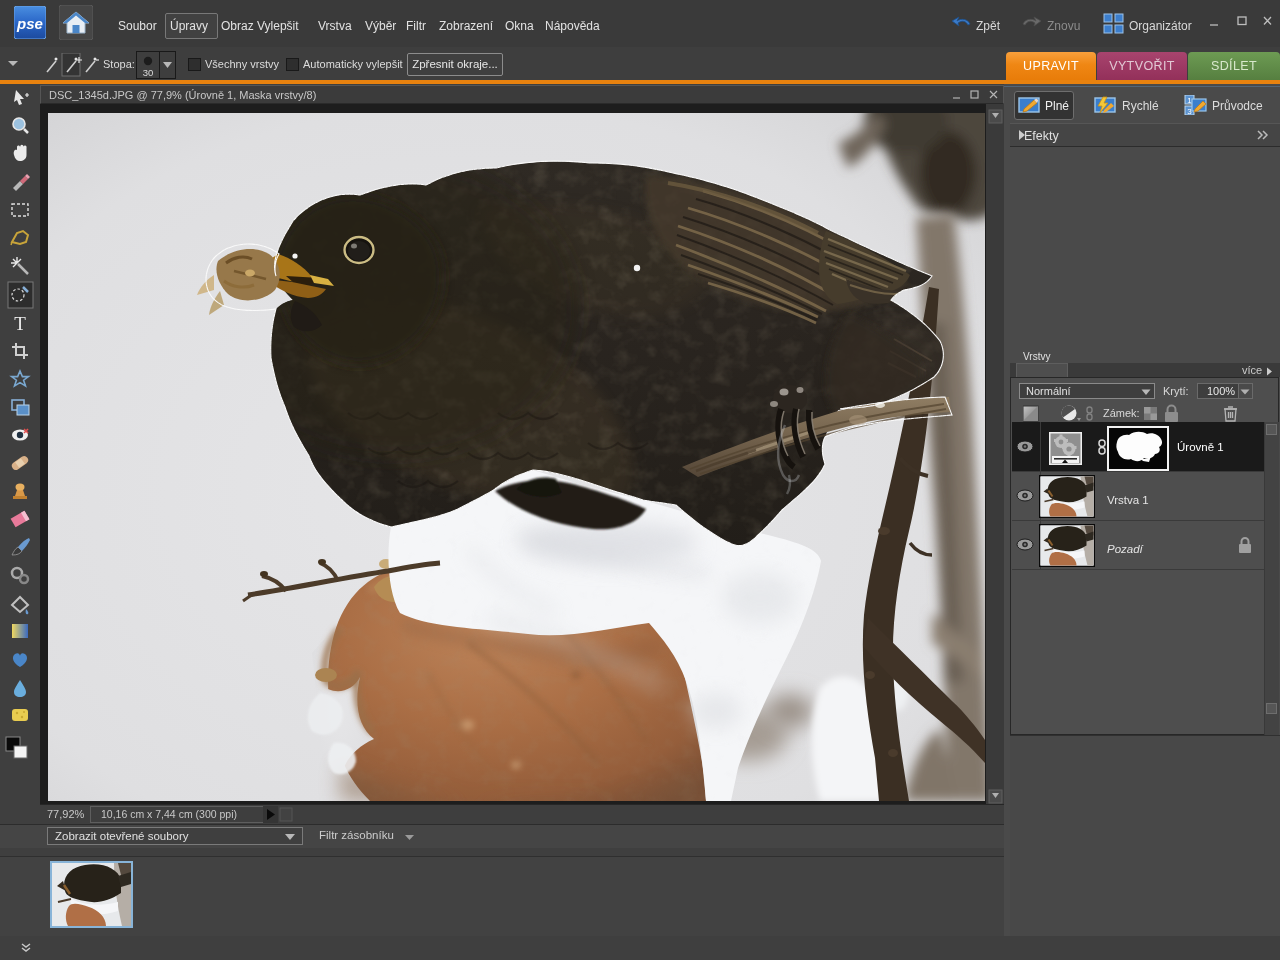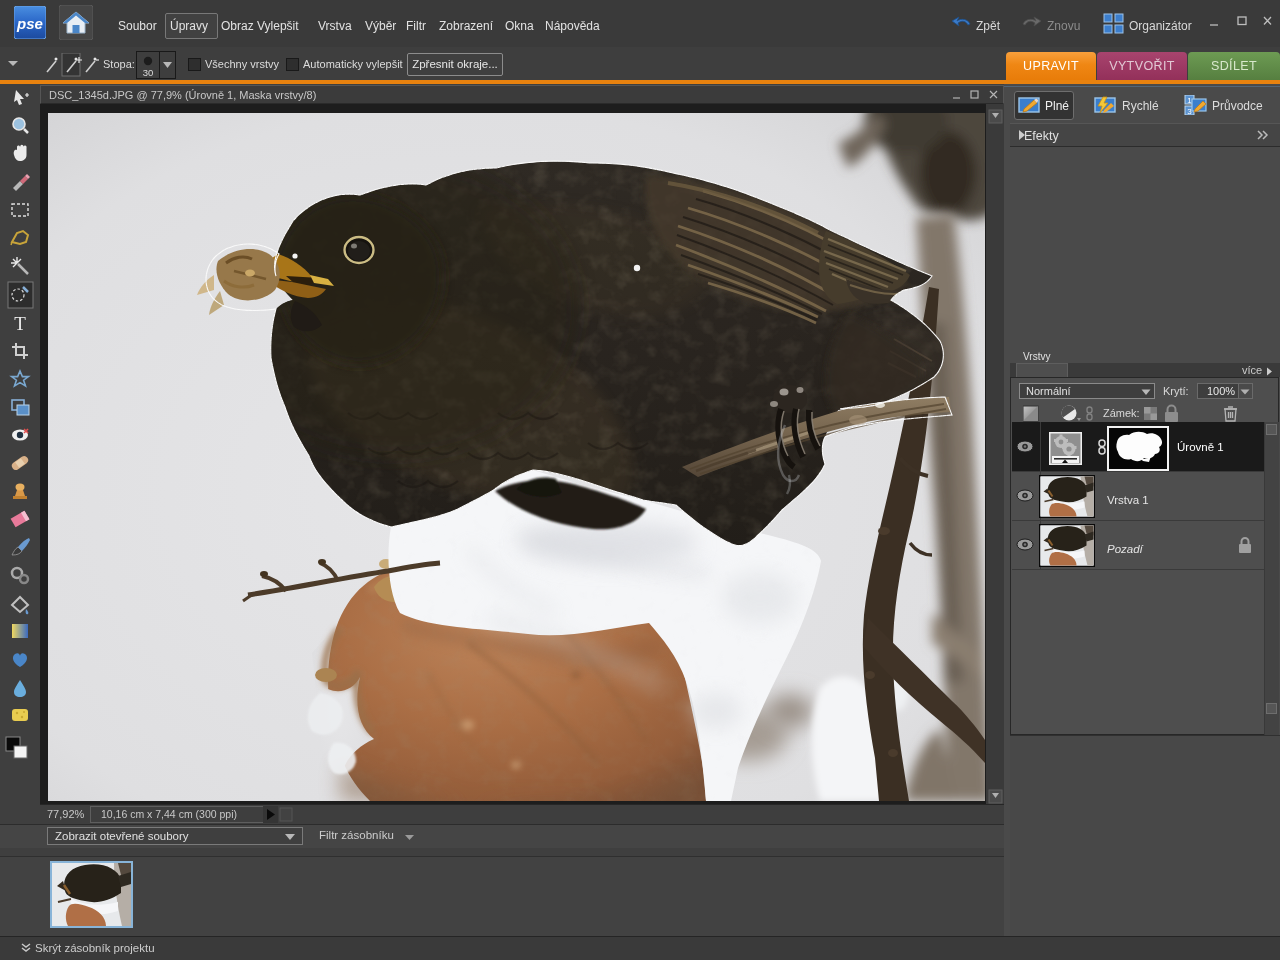--- a/index.html
+++ b/index.html
@@ -577,23 +577,20 @@
       <path d="M66 0 L79 0 L79 15 L69 12 Z" fill="#54493e"></path>
       <path d="M13 28 C9 15 18 4 33 2 C50 -1 66 5 69 17 L69 30 C57 38 45 41 33 38 C21 36 14 33 13 28 Z" fill="#272219"></path>
       <path d="M14 28 L5 23 L11 18 Z" fill="#33291d"></path>
       <path d="M66 13 L79 9 L79 21 L69 24 Z" fill="#2e2921"></path>
       <path d="M17 34 C27 42 48 44 66 39 L66 48 C48 54 27 52 20 45 Z" fill="#f5f6f8"></path>
       <path d="M17 43 C13 49 13 57 16 63 L54 63 C54 54 46 47 37 44 C29 41 20 39 17 43 Z" fill="#b06f46"></path>
       <path d="M6 39 L19 36" stroke="#4a3a2a" stroke-width="2"></path>
       <path d="M12 22 L18 31" stroke="#8a5f2e" stroke-width="2.5"></path>
     </svg>
   </div>
-  <div class="abs" id="bottombar">
-      <span>Skrýt zásobník projektu</span>
-    </div>
   <svg class="abs" style="left:20px;top:942px" width="12" height="12">
     <path d="M2 2 L6 5 L10 2" fill="none" stroke="#c8c8c8" stroke-width="1.5"></path>
     <path d="M2 6 L6 9 L10 6" fill="none" stroke="#c8c8c8" stroke-width="1.5"></path>
   </svg>
 
   <div class="abs" id="rdivider"></div>
   <div class="abs" id="rpanel">
 
     <div style="position:absolute;left:0;top:2px;width:276px;height:1px;background:#5a7894;opacity:0.6"></div>
     <div style="position:absolute;left:10px;top:7px;width:60px;height:29px;background:#333;border:1px solid #6e6e6e;border-radius:3px;box-sizing:border-box"></div>

